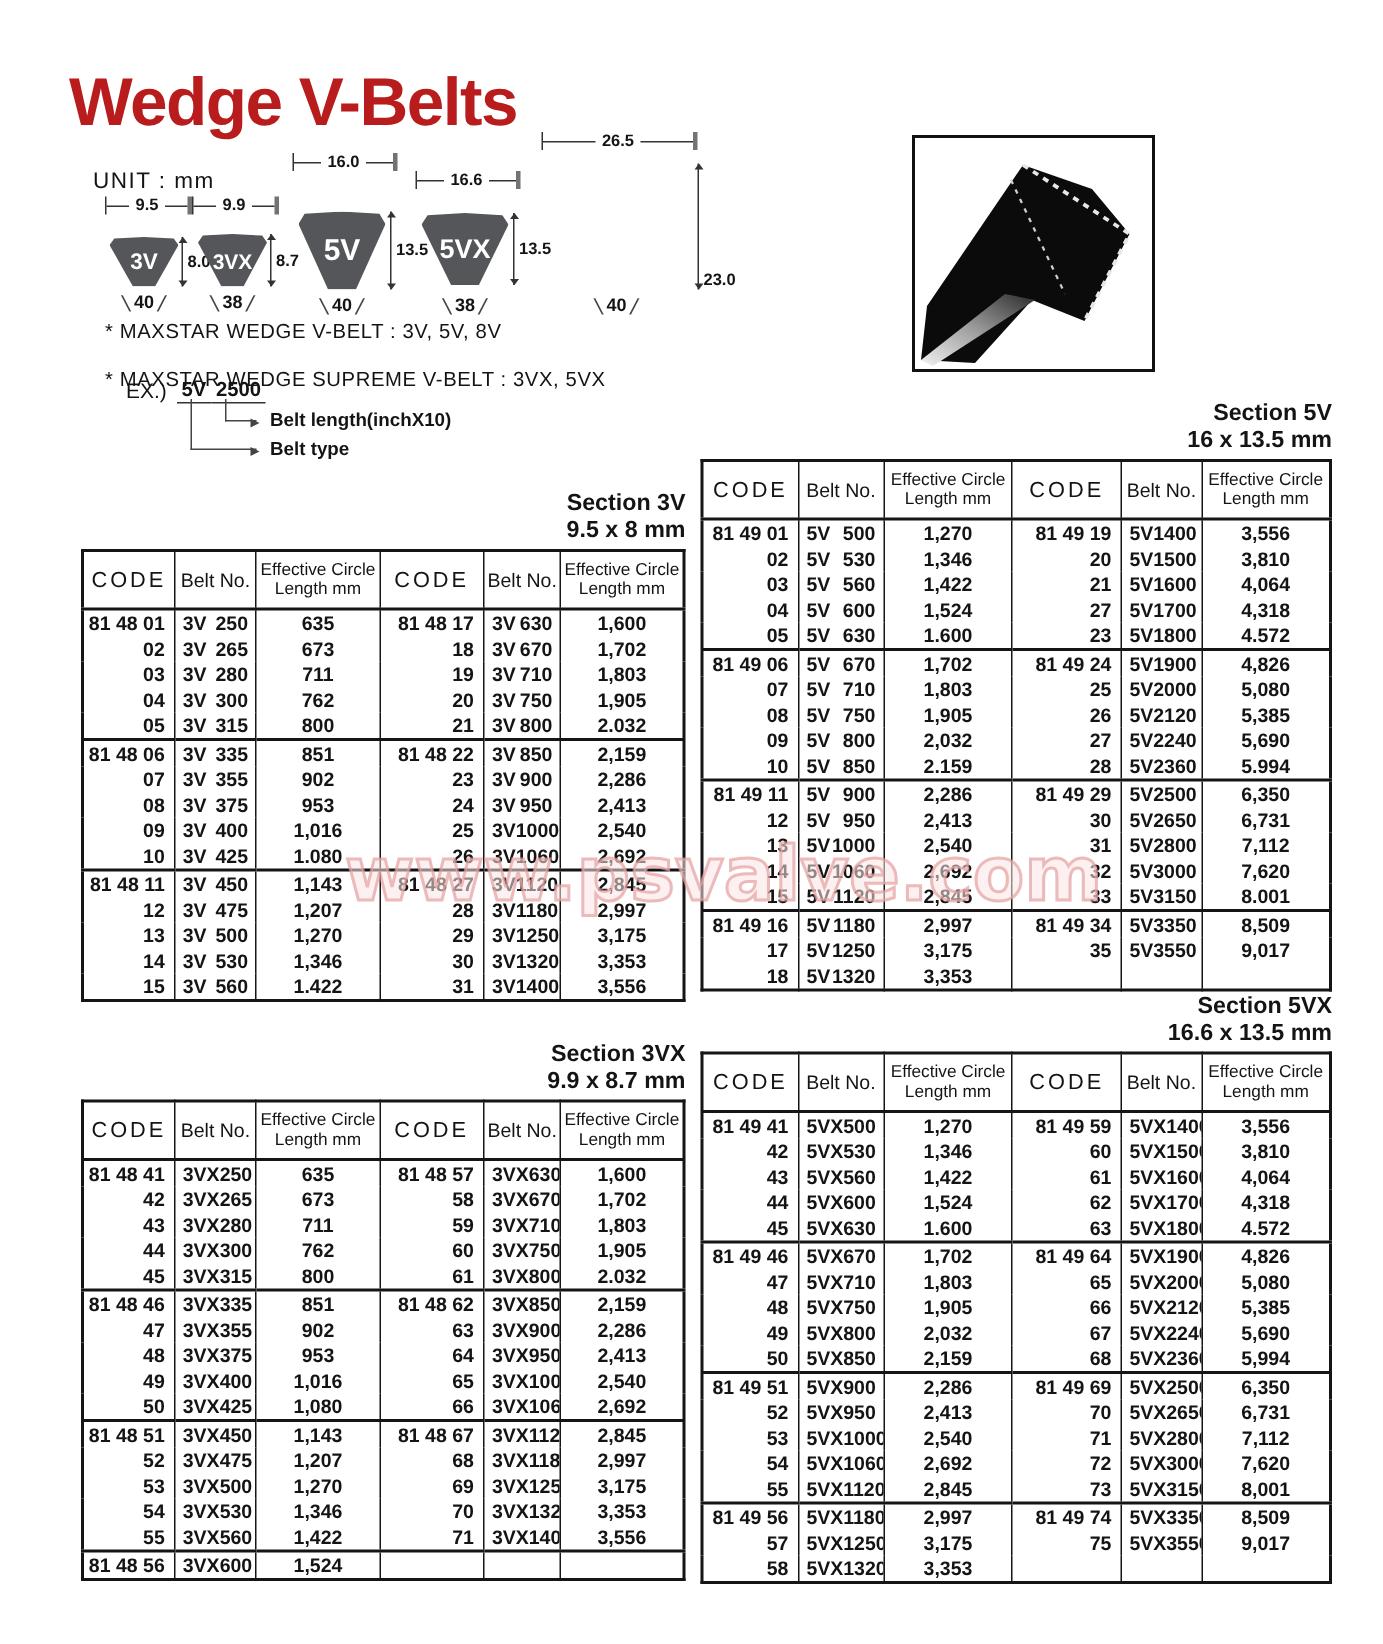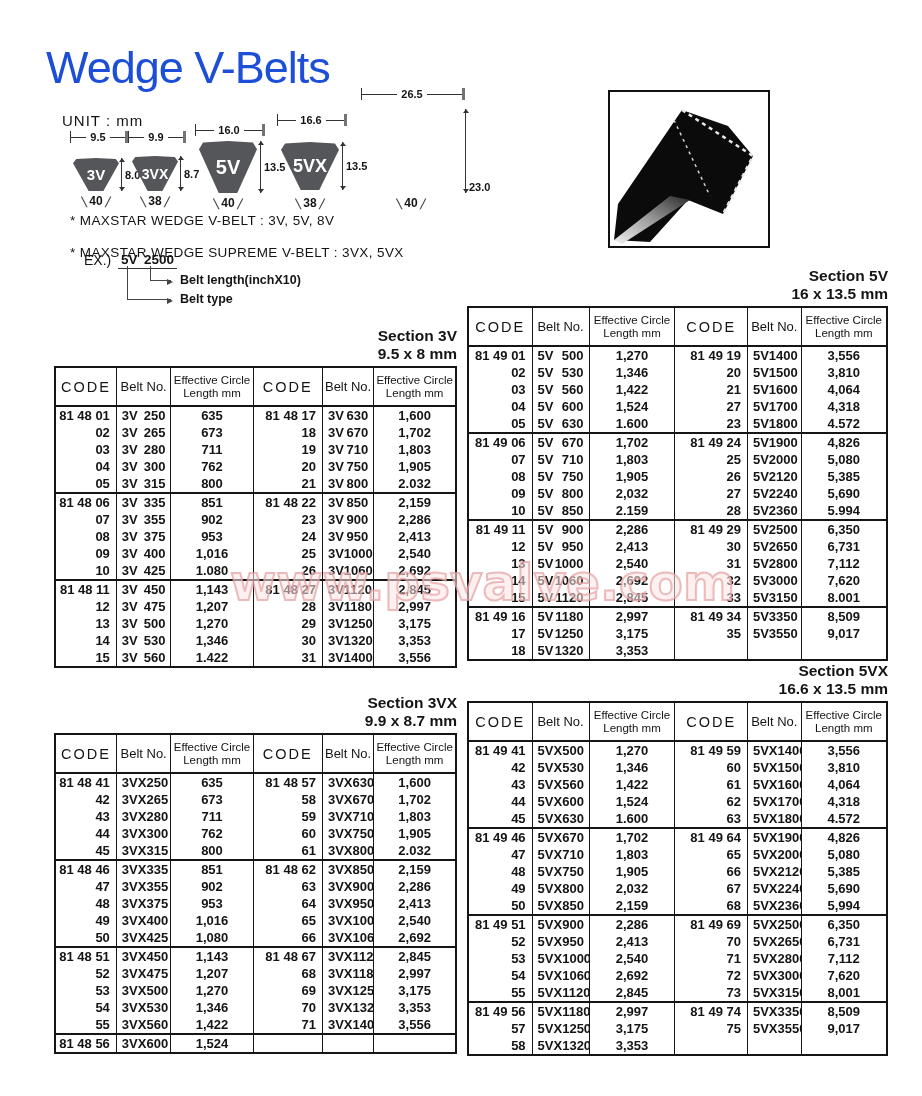--- a/index.html
+++ b/index.html
@@ -1,20 +1,20 @@
 <!DOCTYPE html>
 <html><head>
 <meta charset="utf-8">
 <style>
   html,body{margin:0;padding:0;background:#fff;}
   .page{position:relative;width:922px;height:1096px;background:#fff;overflow:hidden;
         font-family:"Liberation Sans",sans-serif;color:#141414;}
   
   .main-title{position:absolute;left:46px;top:44px;font-size:45px;line-height:48px;
-              font-weight:400;letter-spacing:-1px;color:#1d4ed8;}
+              font-weight:700;letter-spacing:-1px;color:#b91c1c;}
   .unit{position:absolute;left:62px;top:112px;font-size:15px;font-weight:500;letter-spacing:1px;}
   
   .belt-shape{position:absolute;background:#54565a;display:flex;align-items:center;justify-content:center;
               clip-path:polygon(0 16%,7% 3%,50% 0,93% 3%,100% 16%,66% 100%,34% 100%);}
   .belt-shape span{color:#fff;font-weight:800;}
   .dim-w{position:absolute;height:12px;border-left:1px solid #333;border-right:3px solid #737373;
          display:flex;align-items:center;justify-content:center;}
   .dim-w::before{content:"";position:absolute;left:0;right:0;top:50%;height:1px;background:#333;}
   .dim-w b{position:relative;z-index:1;background:#fff;padding:0 4px;font-size:11px;font-weight:600;}
   .dim-h{position:absolute;display:flex;align-items:center;gap:3px;}
@@ -87,21 +87,21 @@
     </div>
   <div class="belt-shape" style="left:132px;top:156px;width:46px;height:35px;">
       <span style="font-size:14px;">3VX</span>
     </div>
   <div class="dim-h" style="left:180px;top:156px;height:35px;">
       <i class="vline"></i>
       <b>8.7</b>
     </div>
   <div class="angle" style="left:132px;top:194px;width:46px;">38</div>
 
-  <div class="dim-w" style="left:195px;top:124px;width:66px;">
+  <div class="dim-w" style="left:195px;top:102px;width:66px;">
       <b>16.0</b>
     </div>
   <div class="belt-shape" style="left:199px;top:141px;width:58px;height:52px;">
       <span style="font-size:20px;">5V</span>
     </div>
   <div class="dim-h" style="left:260px;top:141px;height:52px;">
       <i class="vline"></i>
       <b>13.5</b>
     </div>
   <div class="angle" style="left:199px;top:196px;width:58px;">40</div>

